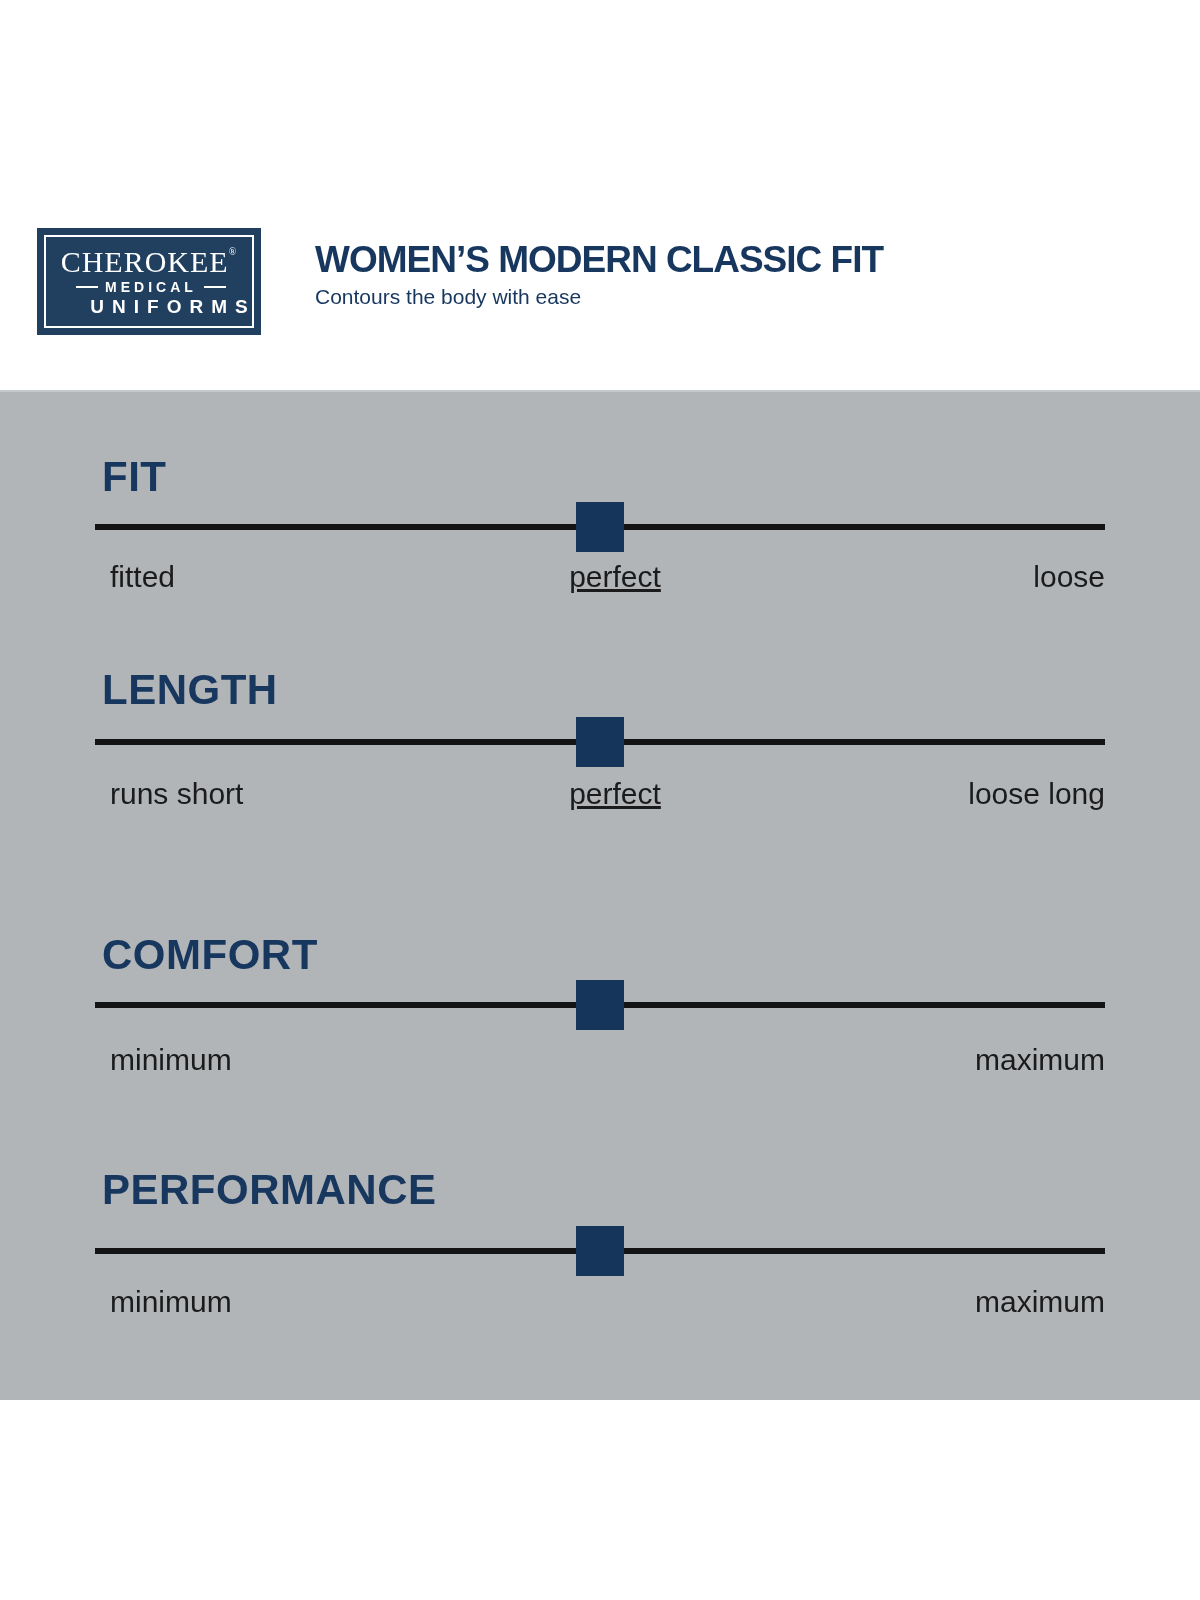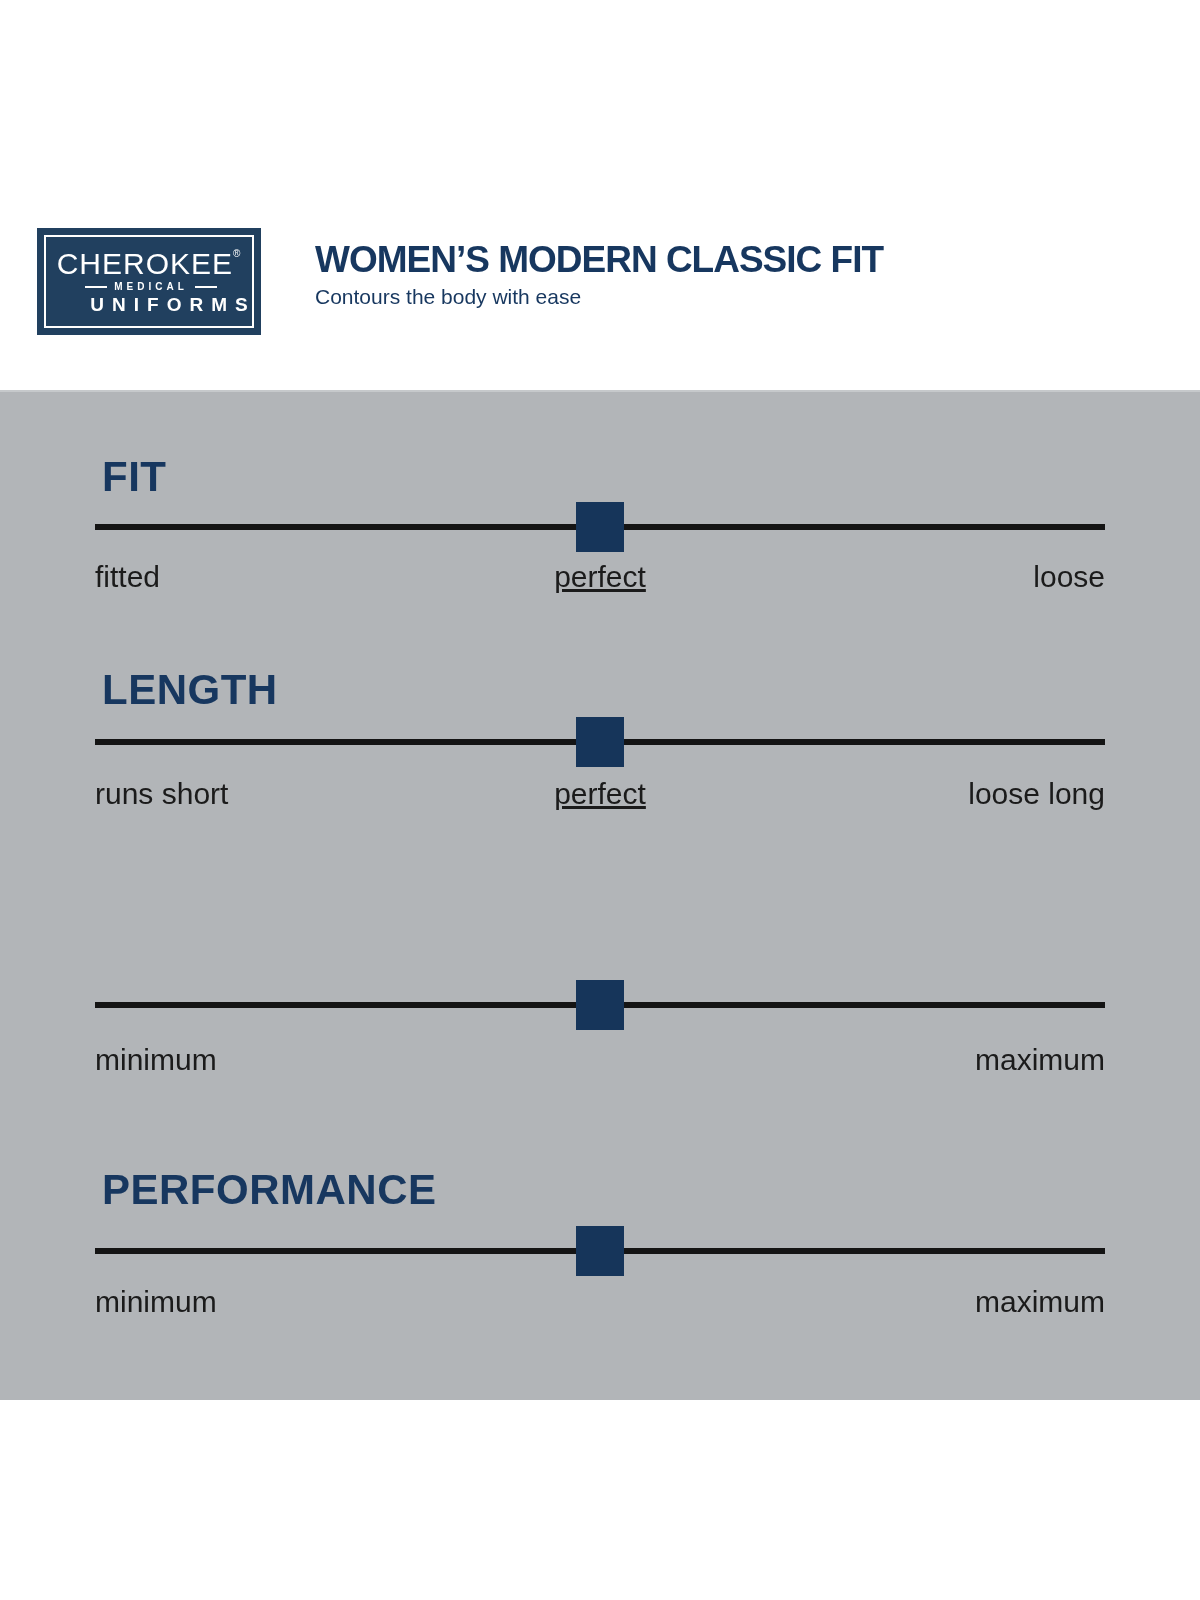--- a/index.html
+++ b/index.html
@@ -20,29 +20,29 @@
   }
   .logo-inner{
     position:absolute;inset:7px;
     border:2px solid #ffffff;
     display:flex;flex-direction:column;
     align-items:center;justify-content:center;
     gap:3px;
   }
   .logo-wordmark{
     color:#ffffff;
-    font-family:Liberation Sans, sans-serif;
+    font-family:Liberation Serif, serif;
     font-size:30px;line-height:1;
     letter-spacing:1px;
     white-space:nowrap;
   }
   .logo-wordmark .reg{font-size:10px;vertical-align:top;line-height:1;}
   .logo-medical{
     display:flex;align-items:center;gap:7px;
-    color:#ffffff;font-size:10px;line-height:1;
+    color:#ffffff;font-size:14px;line-height:1;
     letter-spacing:4px;font-weight:bold;
     margin-right:-4px;
   }
   .logo-medical .rule{width:22px;height:2px;background:#ffffff;}
   .logo-uniforms{
     color:#ffffff;font-size:19px;line-height:1;
     letter-spacing:8px;margin-right:-8px;font-weight:600;
     white-space:nowrap;
     margin-left:40px;
   }
@@ -88,20 +88,21 @@
   .marker{
     position:absolute;width:48px;height:50px;
     background:#16355a;
     transform:translateX(-50%);
   }
   .labels{position:absolute;left:0;right:0;height:40px;}
   .lab{
     position:absolute;top:0;
     color:#1b1b1b;font-size:30px;line-height:1.2;
     white-space:nowrap;
+    margin-left:15px;
   }
   .lab.left{left:95px;}
   .lab.center{left:600px;transform:translateX(-50%);text-decoration:underline;}
   .lab.right{right:95px;}
 
   .r0 .track{top:77px;} .r0 .marker{top:55px;} .r0 .labels{top:112px;}
   .r1 .track{top:79px;} .r1 .marker{top:57px;} .r1 .labels{top:116px;}
   .r2 .track{top:77px;} .r2 .marker{top:55px;} .r2 .labels{top:117px;}
   .r3 .track{top:88px;} .r3 .marker{top:66px;} .r3 .labels{top:124px;}
 </style>
@@ -145,20 +146,21 @@
     <div class="track"></div>
     <div class="marker" style="left: 600px;"></div>
     <div class="labels">
       <span class="lab left">runs short</span>
       <span class="lab center">perfect</span>
       <span class="lab right">loose long</span>
     </div>
   </div>
 
   <div class="scale r2">
+    <h2 class="scale-title">COMFORT</h2>
     <div class="track"></div>
     <div class="marker" style="left: 600px;"></div>
     <div class="labels">
       <span class="lab left">minimum</span>
       <span class="lab center"></span>
       <span class="lab right">maximum</span>
     </div>
   </div>
 
   <div class="scale r3">

